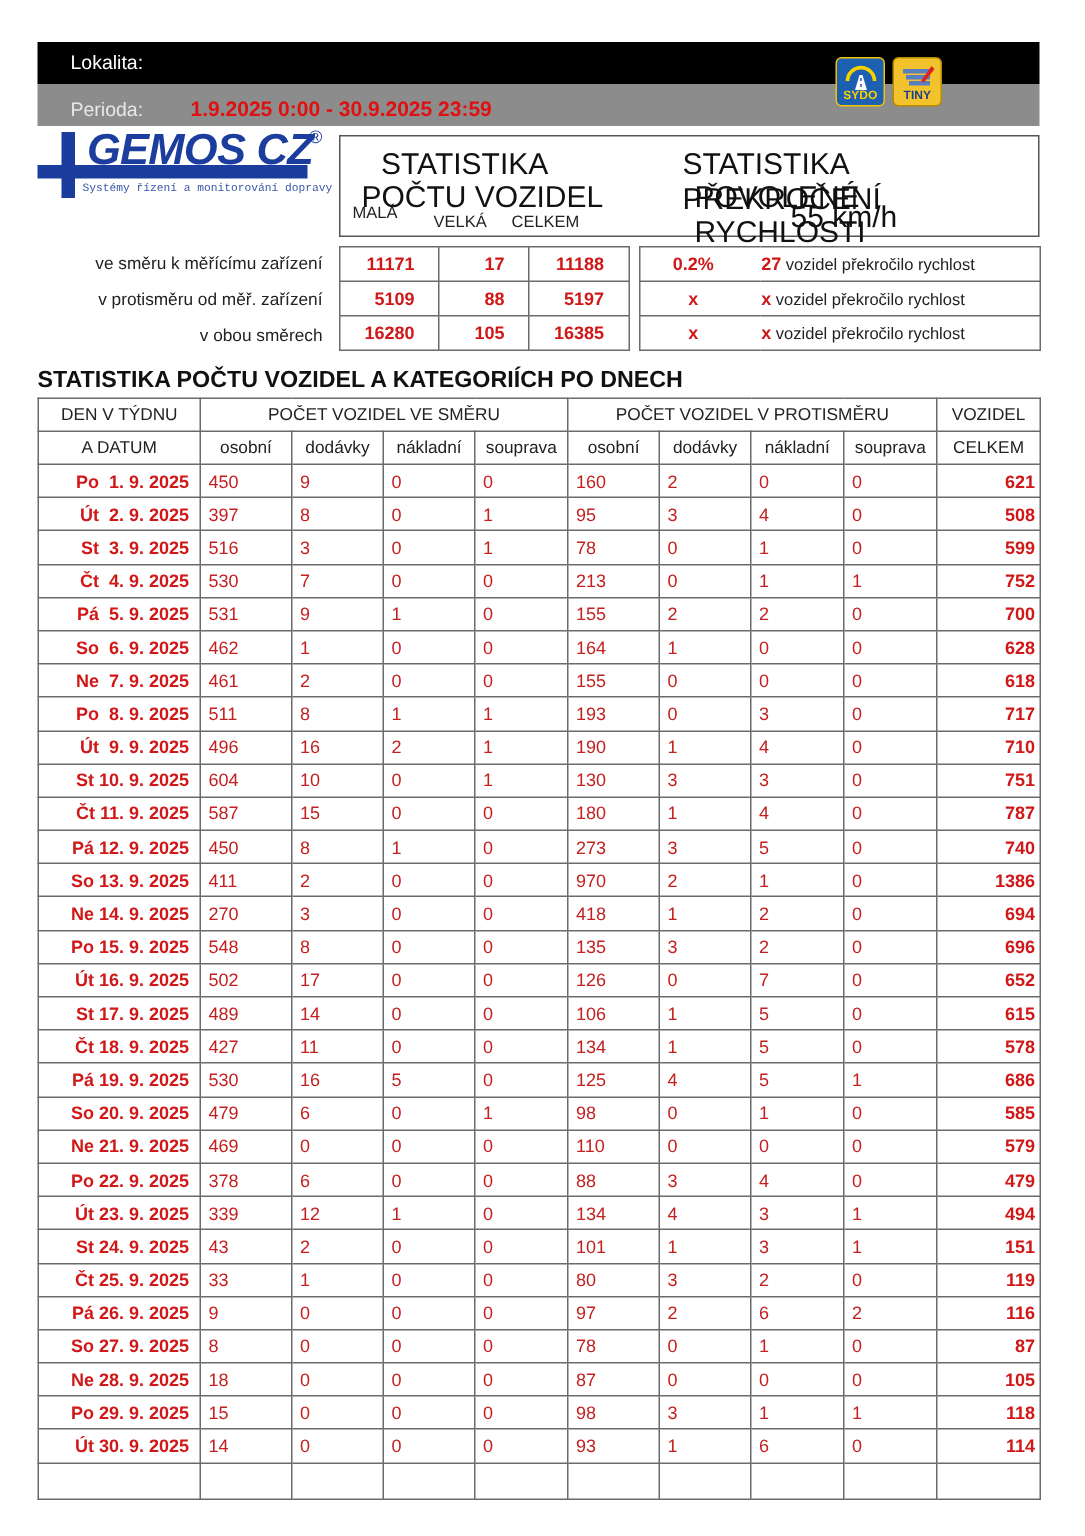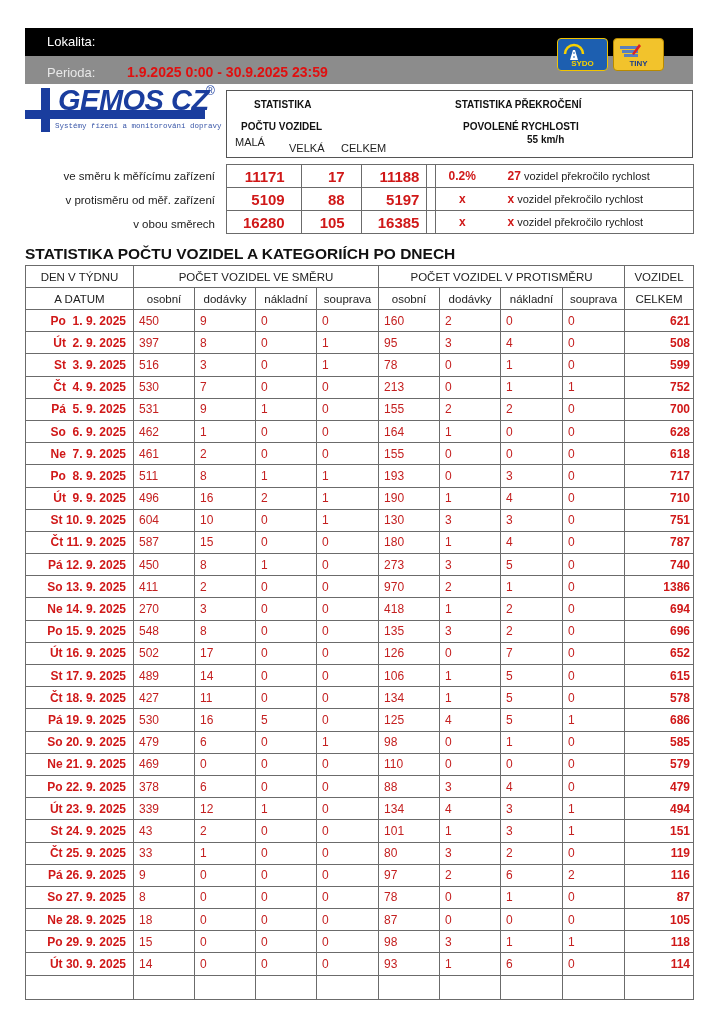--- a/index.html
+++ b/index.html
@@ -9,50 +9,50 @@
   
   .bar { position: absolute; left: 25px; width: 668px; height: 28px; }
   .bar-black { top: 28px; background: #000; }
   .bar-gray  { top: 56px; background: #8c8c8c; }
   .bar-label { position: absolute; left: 22px; top: 6px; font-size: 13px; color: #fff; }
   .bar-gray .bar-label { color: #e8e8e8; top: 9px; }
   .bar-value { position: absolute; left: 102px; top: 4px; font-size: 14px; font-weight: bold; color: #e01010; }
   .bar-gray .bar-value { top: 8px; color: #e01010; }
 
   .app-icons { position: absolute; left: 557px; top: 38px; display: flex; gap: 5px; }
-  .app-icon { width: 51px; height: 33px; border-radius: 4px; position: relative;
+  .app-icon { width: 33px; height: 33px; border-radius: 4px; position: relative;
               display: flex; align-items: flex-end; justify-content: center; box-sizing: border-box; }
   .icon-sydo { background: #1d5fb0; border: 1px solid #f1c400; }
   .icon-tiny { background: #f2c32c; border: 1px solid #b88a00; }
   .app-icon-label { font-size: 8px; font-weight: bold; margin-bottom: 2px; }
   .icon-sydo .app-icon-label { color: #f7d100; }
   .icon-tiny .app-icon-label { color: #1d3f8a; }
   .app-icon svg { position: absolute; left: 4px; top: 3px; }
 
   
   .logo { position: absolute; left: 25px; top: 86px; width: 200px; height: 50px; }
   .logo-text { position: absolute; left: 33px; top: -2px; font-size: 29px; font-weight: bold;
                color: #1a3d9e; letter-spacing: -0.5px; font-style: italic; }
   .logo-reg { position: absolute; left: 181px; top: -2px; font-size: 12px; color: #1a3d9e; }
   .logo-cross-v { position: absolute; left: 16px; top: 2px; width: 9px; height: 44px; background: #1a3d9e; }
   .logo-cross-h { position: absolute; left: 0; top: 24px; width: 180px; height: 9px; background: #1a3d9e; }
   .logo-sub { position: absolute; left: 30px; top: 36px; font-size: 7.5px; color: #3a57a8; font-family: Liberation Mono, monospace; }
 
   
   .summary-box { position: absolute; left: 226px; top: 90px; width: 467px; height: 68px;
                  border: 1px solid #555; box-sizing: border-box; }
-  .sb-title { position: absolute; font-size: 10px; font-weight: bold; color: #111; }
+  .sb-title { position: absolute; font-size: 20px; font-weight: normal; color: #111; }
   .sb-sub { position: absolute; font-size: 11px; color: #222; }
 
   
   .counts-labels { position: absolute; left: 25px; top: 164px; width: 190px; }
   .counts-label { height: 24px; line-height: 24px; font-size: 11.5px; color: #222; text-align: right; }
   table.counts { position: absolute; left: 226px; top: 164px; border-collapse: collapse; }
   table.counts td { border: 1px solid #6b6b6b; height: 23px; padding: 0 16px; text-align: right;
-                    font-size: 15px; font-weight: bold; color: #d01818; box-sizing: border-box; }
+                    font-size: 12px; font-weight: bold; color: #d01818; box-sizing: border-box; }
   table.counts td.c1 { width: 62px; } table.counts td.c2 { width: 60px; } table.counts td.c3 { width: 32px; }
 
   table.speed { position: absolute; left: 426px; top: 164px; border-collapse: collapse; }
   table.speed td { border-top: 1px solid #6b6b6b; border-bottom: 1px solid #6b6b6b; height: 23px;
                    font-size: 11px; box-sizing: border-box; }
   table.speed td.pct { width: 80px; text-align: center; font-weight: bold; color: #d01818; font-size: 12px;
                        border-left: 1px solid #6b6b6b; padding-right: 10px; }
   table.speed td.txt { width: 187px; padding-right: 4px; border-right: 1px solid #6b6b6b; color: #222; }
   table.speed .num { font-weight: bold; color: #d01818; font-size: 12px; }
 

